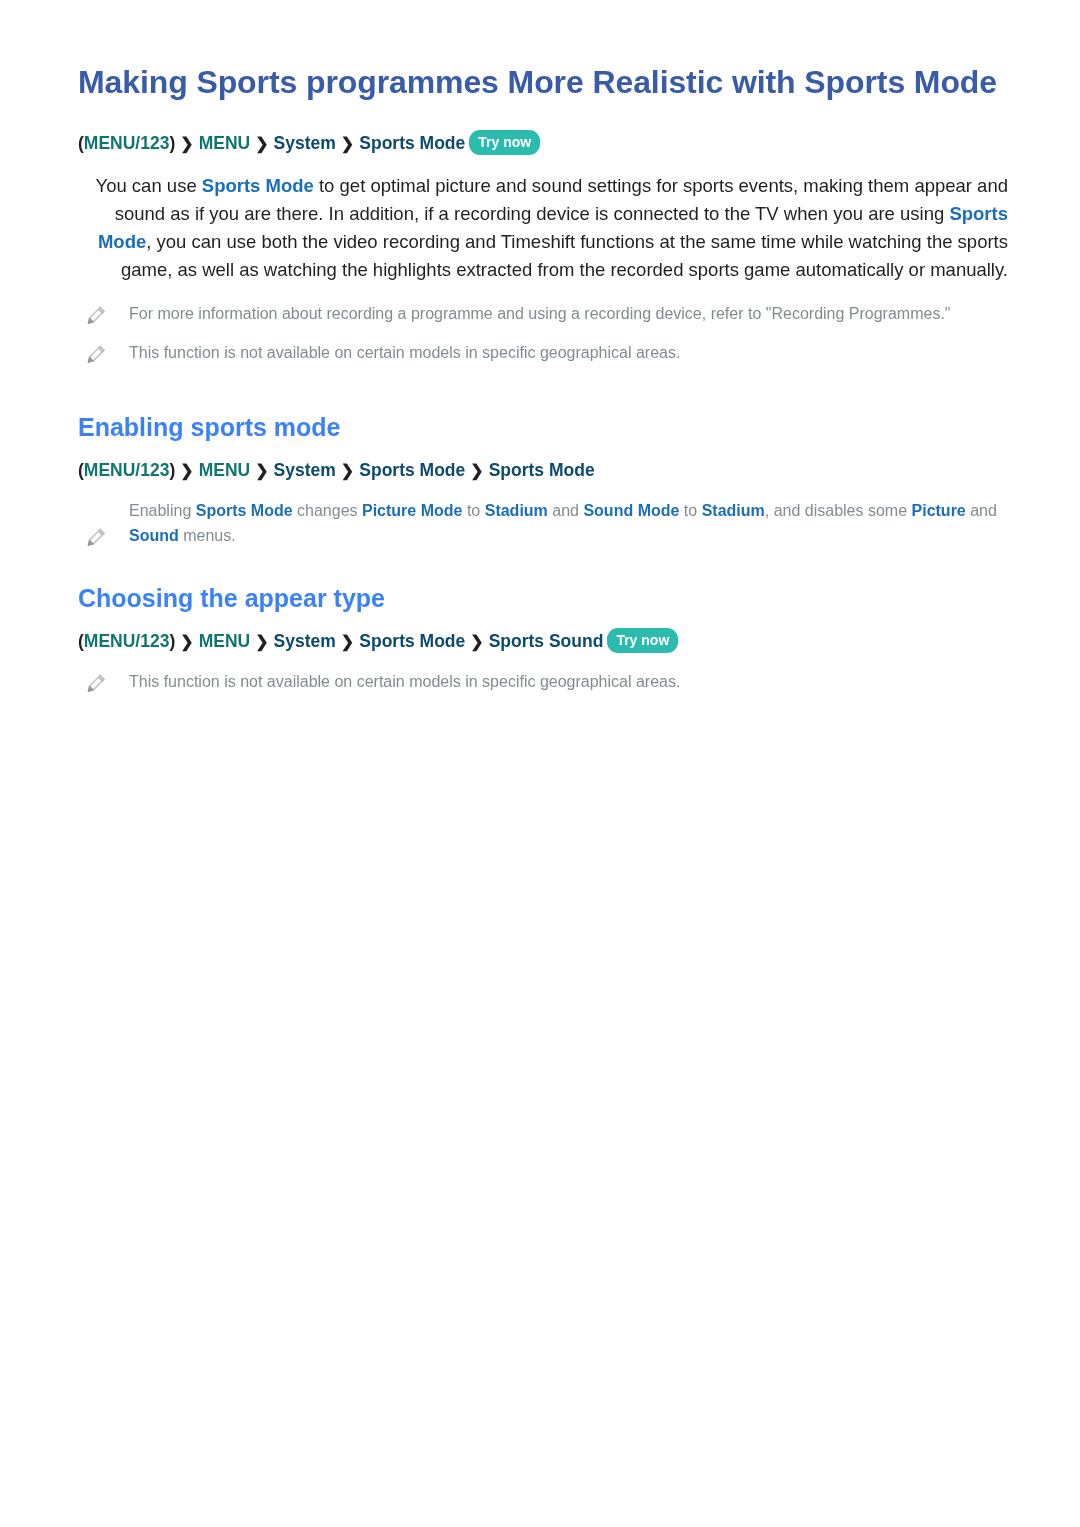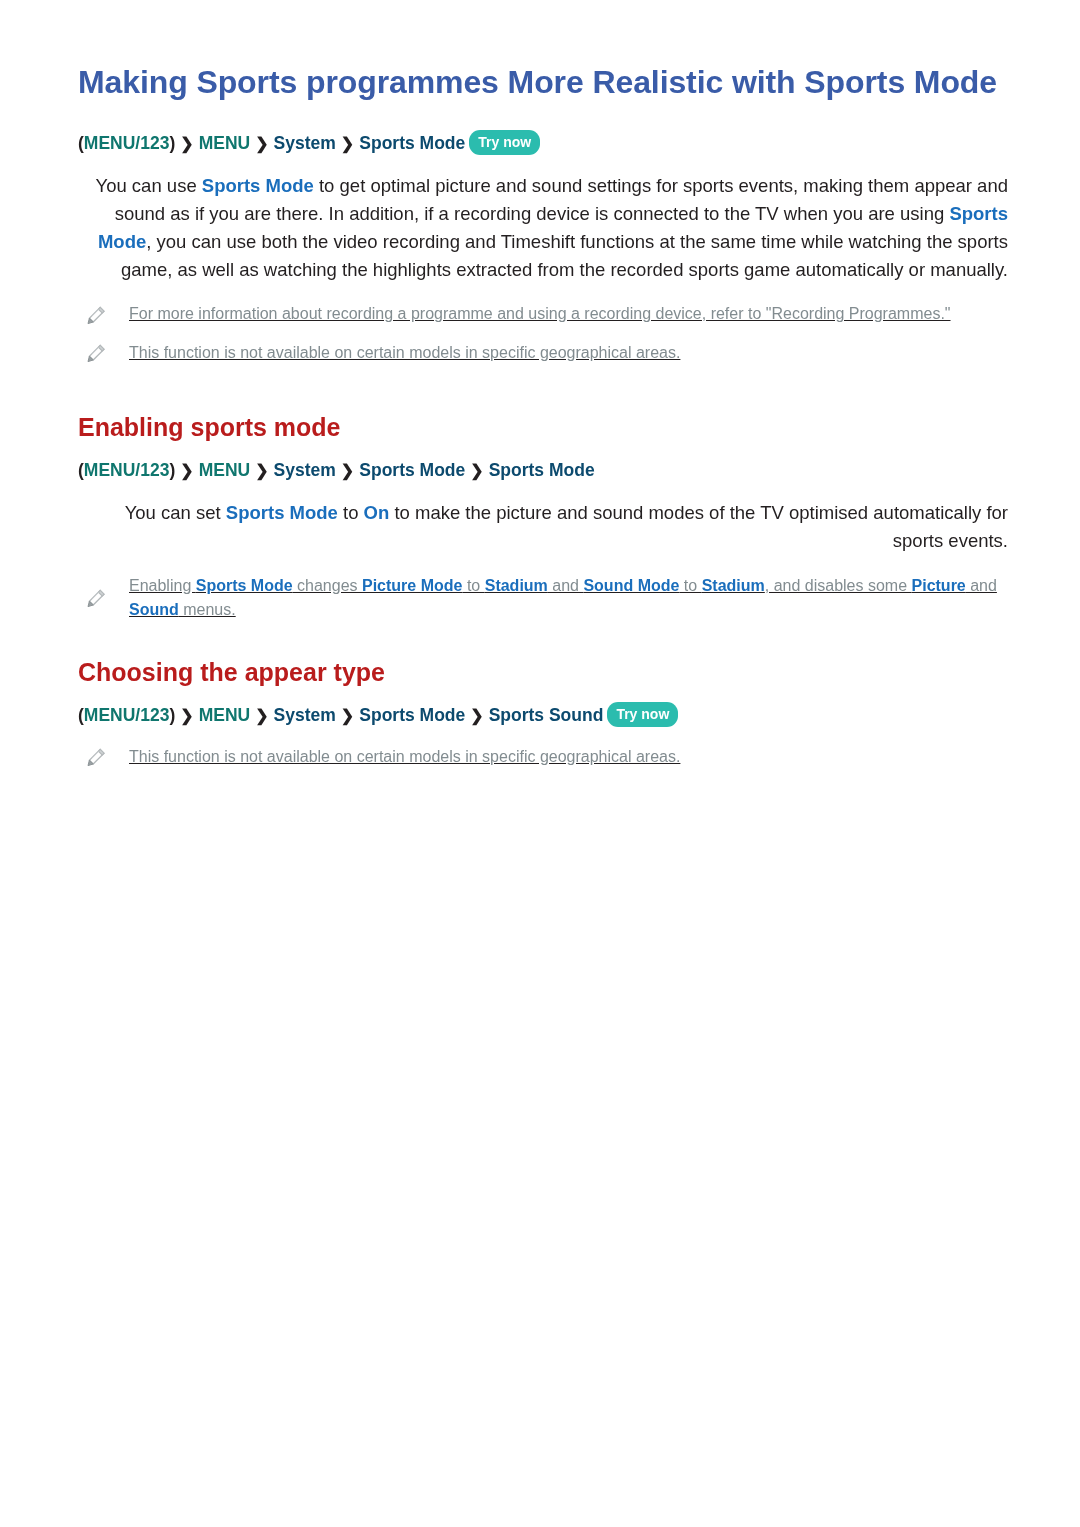--- a/index.html
+++ b/index.html
@@ -78,25 +78,24 @@
     max-width: 930px;
     text-align: right;
   }
   .para .lnk { color: #1a6ebc; font-weight: bold; }
 
   
   .notes { margin: 0 0 10px 0; }
   .note {
     position: relative;
     display: flex;
-    align-items: center;
+    align-items: flex-end;
     margin: 0 0 14px 0;
     padding-left: 7px;
     max-width: 930px;
-    text-decoration: underline;
   }
   .note-icon {
     flex: 0 0 auto;
     width: 22px;
     height: 22px;
     margin-top: 2px;
     margin-right: 22px;
   }
   .note-icon svg { display: block; }
   .note-text {
@@ -104,21 +103,21 @@
     line-height: 1.55;
     color: #828c90;
     flex: 1 1 auto;
   }
   .note-text .lnk { color: #1a6ebc; font-weight: bold; }
 
   
   .section-head {
     font-size: 25px;
     font-weight: bold;
-    color: #b91c1c;
+    color: #3b82f6;
     margin: 34px 0 14px 0;
     line-height: 1.25;
   }
   .sec-first { margin-top: 46px; }
 </style>
 </head>
 <body>
 
 <div class="page">
 
@@ -160,23 +159,20 @@
 
 
   </div>
 
   <h2 class="section-head sec-first">Enabling sports mode</h2>
 
   <div class="path">
     <span class="paren">(</span><span class="menu-key">MENU/123</span><span class="paren">)</span><span class="chev">❯</span><span class="menu-key">MENU</span><span class="chev">❯</span><span class="nav">System</span><span class="chev">❯</span><span class="nav">Sports Mode</span><span class="chev">❯</span><span class="nav">Sports Mode</span>
   </div>
 
-  <p class="para">
-    <span>You can set </span><span class="lnk">Sports Mode</span><span> to </span><span class="lnk">On</span><span> to make the picture and sound modes of the TV optimised automatically for sports events.</span>
-  </p>
 
   <div class="notes">
     <div class="note">
       <span class="note-icon">
         <svg width="22" height="22" viewBox="0 0 22 22">
           <polygon points="15.2,2.4 19.0,6.2 8.2,17.0 4.4,13.2" fill="#ffffff" stroke="#b4b9bb" stroke-width="1.3"></polygon>
           <polygon points="15.2,2.4 19.0,6.2 17.2,8.0 13.4,4.2" fill="#cfd3d5" stroke="#b4b9bb" stroke-width="1.1"></polygon>
           <polygon points="4.4,13.2 8.2,17.0 3.0,18.6" fill="#9aa1a4" stroke="#8d9497" stroke-width="1"></polygon>
           <line x1="13.4" y1="4.2" x2="6.3" y2="11.3" stroke="#c8cdcf" stroke-width="1"></line>
         </svg>

